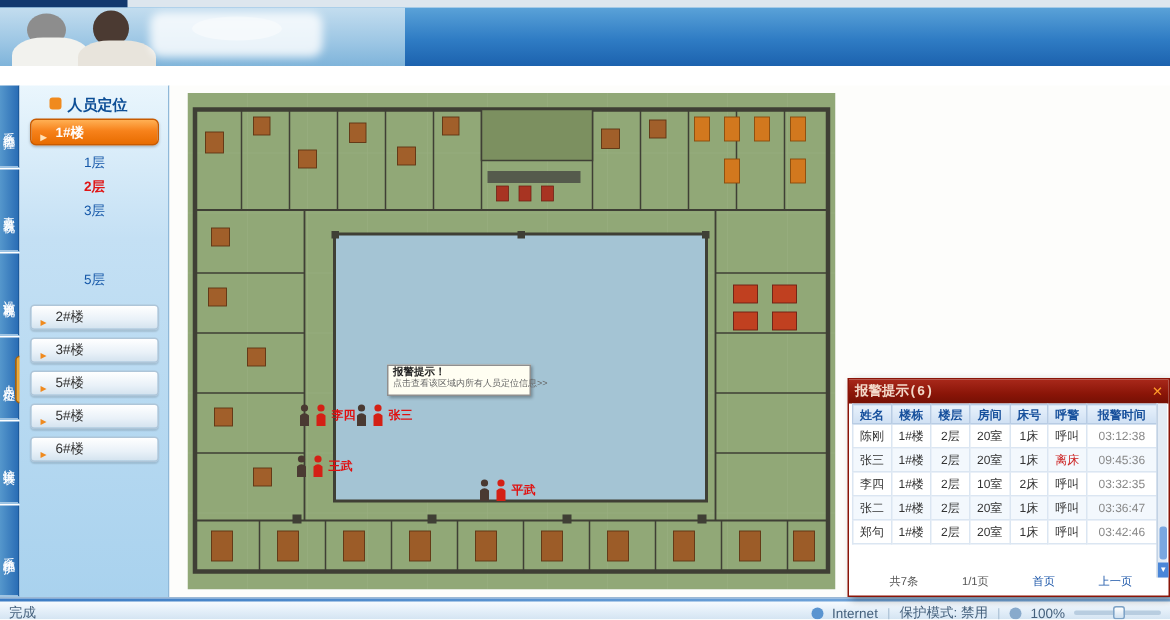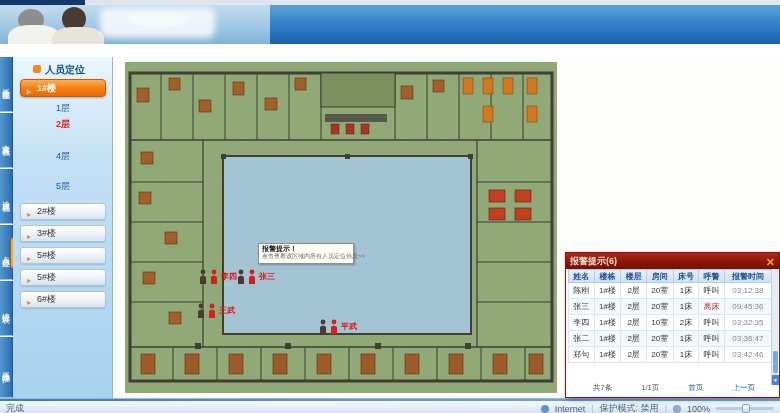--- a/index.html
+++ b/index.html
@@ -71,21 +71,21 @@
   
   .marker { z-index:4; width:46px; height:16px; }
   .marker svg { position:absolute; left:0; top:0; }
   .marker .mname { position:absolute; left:22px; top:2px; font-size:8px; font-weight:bold; color:#e01010; white-space:nowrap; }
 
   
   #popup { left:452px; top:195px; width:215px; height:146px; background:#fff;
     border:1px solid #8a1508; box-shadow:2px 2px 5px rgba(0,0,0,.35); z-index:10; }
   #popup-title { position:absolute; left:0; top:0; width:100%; height:16px;
     background:linear-gradient(180deg,#a8281a 0%,#8a1508 60%,#751004 100%);
-    color:#f3d9c9; font-size:9px; font-weight:bold; line-height:16px; padding:0 4px; cursor:move; }
+    color:#f3d9c9; font-size:9px; font-weight:bold; line-height:16px; padding:0 4px; cursor:move;font-family:Liberation Mono, monospace; }
   #popup-close { position:absolute; right:4px; top:1px; color:#ff9c2a; font-size:11px; font-weight:bold; cursor:pointer; }
   #alarm-table { position:absolute; left:2px; top:16px; width:204px; border-collapse:collapse; }
   #alarm-table th { background:linear-gradient(180deg,#e8f1fb,#cfe0f3); color:#17509c; font-size:8px;
     font-weight:bold; border:1px solid #b8cce4; height:13px; padding:0 1px; }
   #alarm-table td { font-size:8px; color:#333; text-align:center; border:1px solid #dbe6f2;
     height:16px; padding:0 1px; white-space:nowrap; }
   #alarm-table tr:nth-child(even) td { background:#f3f8fd; }
   #alarm-table td.time { color:#888; }
   #alarm-table td.warn { color:#c22; }
   #vscroll { position:absolute; right:1px; top:16px; width:7px; height:116px; background:#e4ecf5; border-left:1px solid #c2d2e4; }
@@ -145,21 +145,21 @@
   <div class="abs" id="sidebar">
     <div class="abs" id="panel-title">
       <span class="picon"></span><span>人员定位</span>
     </div>
     <div class="abs bigbtn-active">
       <span class="arr">▸</span>
       <span>1#楼</span>
     </div>
     <div class="abs floor" style="top:44px;"><span>1层</span></div>
     <div class="abs floor active" style="top:60px;"><span>2层</span></div>
-    <div class="abs floor" style="top:92px;"><span>4层</span></div>
+    <div class="abs floor" style="top:76px;"><span>3层</span></div>
     <div class="abs floor" style="top:122px;"><span>5层</span></div>
 
     <div class="abs bldbtn" style="top:146px;"><span class="arr">▸</span><span>2#楼</span></div>
     <div class="abs bldbtn" style="top:168px;"><span class="arr">▸</span><span>3#楼</span></div>
     <div class="abs bldbtn" style="top:190px;"><span class="arr">▸</span><span>5#楼</span></div>
     <div class="abs bldbtn" style="top:212px;"><span class="arr">▸</span><span>5#楼</span></div>
     <div class="abs bldbtn" style="top:234px;"><span class="arr">▸</span><span>6#楼</span></div>
   </div>
 
   <div class="abs" id="maparea">

